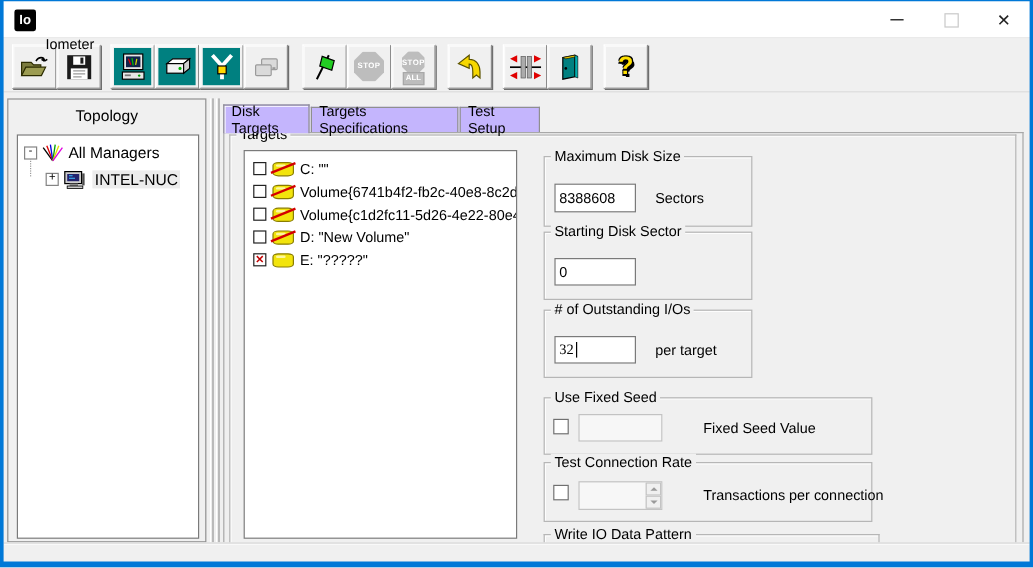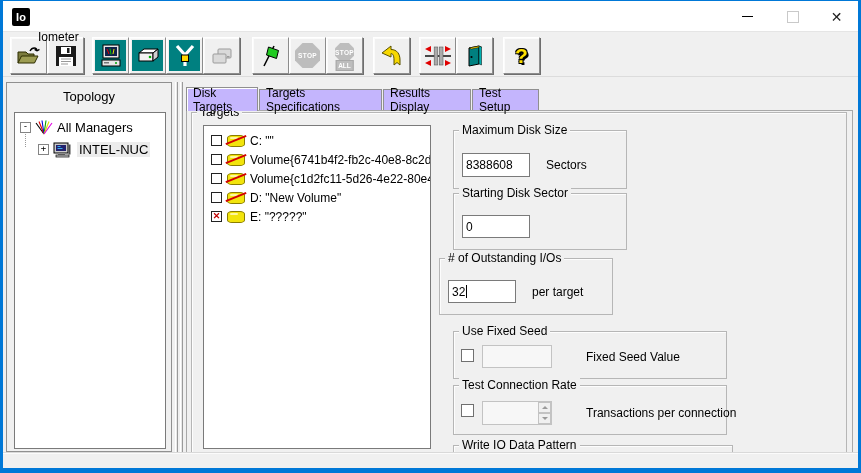--- a/index.html
+++ b/index.html
@@ -224,21 +224,20 @@
   </div>
 </div>
 
 <div class="abs ridge" style="left:175px"></div>
 <div class="abs ridge" style="left:180px"></div>
 
 <div class="abs" id="tab-panel"></div>
 <div class="abs" id="tabs">
   <div class="tab active" style="width:72px">Disk Targets</div>
   <div class="tab" style="width:123px">Targets Specifications</div>
-  <div class="tab" style="width:88px">Results Display</div>
   <div class="tab" style="width:67px">Test Setup</div>
 </div>
 
 <div class="groupbox clip" style="left:191px;top:112px;width:654px;height:340px">
   <span class="grouplabel">Targets</span>
 </div>
 
 <div class="abs" id="targets-list">
   <div style="height:5px"></div>
   <div class="trow">
@@ -272,23 +271,23 @@
   <span class="grouplabel">Maximum Disk Size</span>
   <input class="tb" style="left: 8px; top: 22px; width: 68px; height: 24px;" value="8388608">
   <span class="unit" style="left:92px;top:27px">Sectors</span>
 </div>
 
 <div class="groupbox" style="left:453px;top:193px;width:172px;height:55px">
   <span class="grouplabel">Starting Disk Sector</span>
   <input class="tb" style="left: 8px; top: 21px; width: 68px; height: 23px;" value="0">
 </div>
 
-<div class="groupbox" style="left:439px;top:258px;width:172px;height:55px">
+<div class="groupbox" style="left:453px;top:258px;width:172px;height:55px">
   <span class="grouplabel"># of Outstanding I/Os</span>
-  <input class="tb" style="left: 8px; top: 21px; width: 68px; height: 23px;" value="32">
+  <input class="tb" style="left: 8px; top: 21px; width: 68px; height: 23px; font-family: Liberation Serif, serif;" value="32">
   <span class="caret" style="left:26px;top:26px"></span>
   <span class="unit" style="left:92px;top:26px">per target</span>
 </div>
 
 <div class="groupbox" style="left:453px;top:331px;width:272px;height:46px">
   <span class="grouplabel">Use Fixed Seed</span>
   <span class="cbx" style="left:7px;top:17px"></span>
   <input class="tb" style="left: 28px; top: 13px; width: 70px; height: 23px;" disabled="" value="">
   <span class="unit" style="left:132px;top:18px">Fixed Seed Value</span>
 </div>

